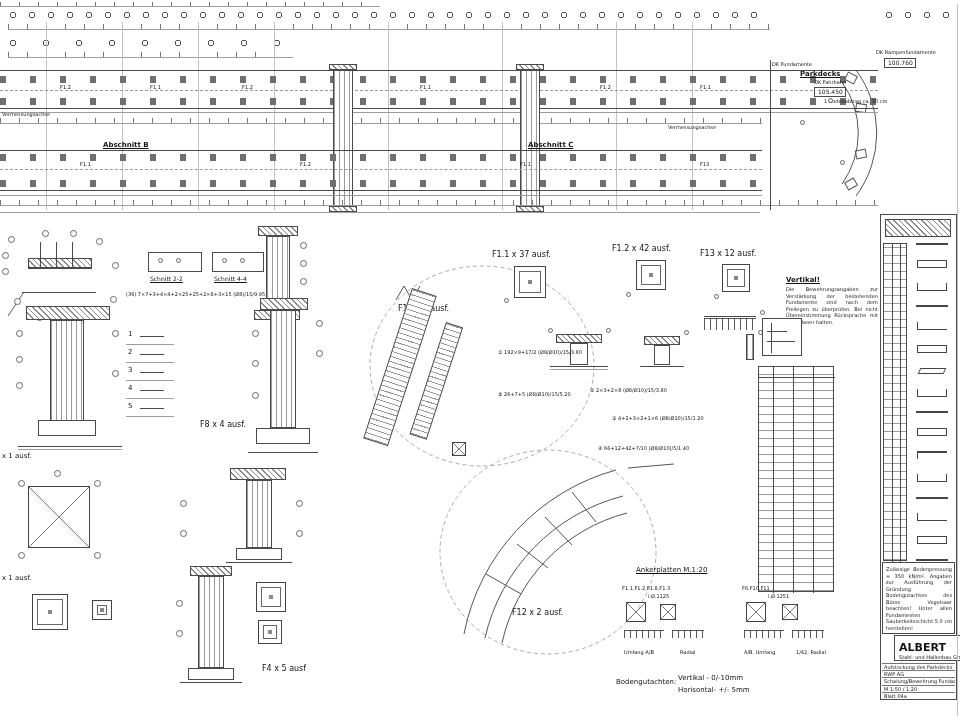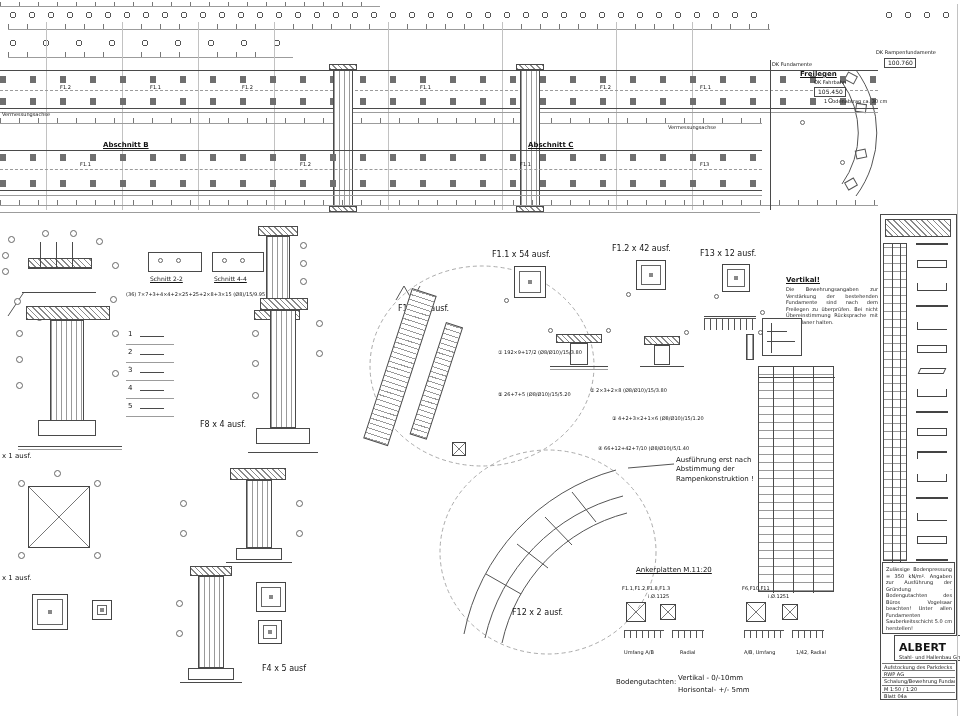--- a/index.html
+++ b/index.html
@@ -126,21 +126,21 @@
   <div class="hl lt" style="left:0;top:195px;width:762px"></div>
   <span class="t f5" style="left:80px;top:162px">F1.1</span>
   <span class="t f5" style="left:300px;top:162px">F1.2</span>
   <span class="t f5" style="left:520px;top:162px">F1.1</span>
   <span class="t f5" style="left:700px;top:162px">F13</span>
   <div class="ticks" style="left:0;top:200px;width:878px"></div>
   <div class="hl lt" style="left:0;top:205px;width:878px"></div>
   <div class="hl lt" style="left:0;top:212px;width:760px"></div>
 
   <div class="vl" style="left:770px;top:60px;height:150px"></div>
-  <span class="t f7 b un" style="left:800px;top:70px">Freilegen</span>
+  <span class="t f7 b un" style="left:800px;top:70px">Parkdecks</span>
   <span class="t f5" style="left:772px;top:62px">DK Fundamente</span>
   <span class="t f5" style="left:814px;top:80px">OK Fahrbahn</span>
   <div class="box" style="left:814px;top:87px;width:32px;height:10px">
     <span class="t f6" style="left:3px;top:1px">105.450</span>
   </div>
   <span class="t f5" style="left:824px;top:99px">1 Bodenabtrag ca. 30 cm</span>
   <span class="t f5" style="left:876px;top:50px">DK Rampenfundamente</span>
   <div class="box" style="left:884px;top:58px;width:32px;height:10px">
     <span class="t f6" style="left:3px;top:1px">100.760</span>
   </div>
@@ -221,21 +221,21 @@
   <div class="cc" style="left:252px;top:360px"></div>
   <div class="cc" style="left:252px;top:392px"></div>
   <div class="cc" style="left:316px;top:320px"></div>
   <div class="cc" style="left:316px;top:350px"></div>
 
   <span class="t f8" style="left:398px;top:304px">F11 x 4 ausf.</span>
   <div class="strip" style="left:412px;top:288px;width:26px;height:158px;transform:rotate(18deg);transform-origin:top left"></div>
   <div class="strip" style="left:446px;top:322px;width:18px;height:118px;transform:rotate(18deg);transform-origin:top left"></div>
   <div class="plateX" style="left:452px;top:442px;width:14px;height:14px"></div>
 
-  <span class="t f8" style="left:492px;top:250px">F1.1 x 54 ausf.</span>
+  <span class="t f8" style="left:492px;top:250px">F1.1 x 37 ausf.</span>
   <div class="fsq" style="left:514px;top:266px;width:32px;height:32px"></div>
   <div class="cc s" style="left:504px;top:298px"></div>
   <span class="t f8" style="left:612px;top:244px">F1.2 x 42 ausf.</span>
   <div class="fsq" style="left:636px;top:260px;width:30px;height:30px"></div>
   <div class="cc s" style="left:626px;top:292px"></div>
   <span class="t f8" style="left:700px;top:249px">F13 x 12 ausf.</span>
   <div class="fsq" style="left:722px;top:264px;width:28px;height:28px"></div>
   <div class="cc s" style="left:714px;top:294px"></div>
 
   <div class="box hatch" style="left:556px;top:334px;width:46px;height:9px"></div>
@@ -255,37 +255,36 @@
   <div class="cc s" style="left:758px;top:330px"></div>
 
   <span class="t f5" style="left:498px;top:350px">① 192×9+17/2 (Ø8/Ø10)/15/3.80</span>
   <span class="t f5" style="left:590px;top:388px">② 2×3+2×8 (Ø8/Ø10)/15/3.80</span>
   <span class="t f5" style="left:612px;top:416px">③ 4+2+3×2+1×6 (Ø8/Ø10)/15/1.20</span>
   <span class="t f5" style="left:598px;top:446px">④ 66+12+42+7/10 (Ø8/Ø10)/5/1.40</span>
   <span class="t f5" style="left:498px;top:392px">⑤ 26+7+5 (Ø8/Ø10)/15/5.20</span>
 
   <span class="t f7 b un" style="left:786px;top:276px">Vertikal!</span>
   <div class="note-sm" style="left:786px;top:286px;width:92px">Die Bewehrungsangaben zur Verstärkung der bestehenden Fundamente sind nach dem Freilegen zu überprüfen. Bei nicht Übereinstimmung Rücksprache mit dem Planer halten.</div>
-  <div class="t f7" style="left:676px;top:456px;width:120px;white-space:normal;line-height:1.35">Ausführung erst nach Abstimmung der Rampenkonstruktion !</div>
 
   <div class="box" style="left:762px;top:318px;width:40px;height:38px">
     <div class="hl" style="left:4px;top:12px;width:20px"></div>
     <div class="hl" style="left:4px;top:22px;width:28px"></div>
     <div class="vl" style="left:8px;top:4px;height:30px"></div>
   </div>
   <div class="box ruled" style="left:758px;top:366px;width:76px;height:226px">
     <div class="vl" style="left:14px;top:0;height:226px"></div>
     <div class="vl" style="left:34px;top:0;height:226px"></div>
     <div class="vl" style="left:54px;top:0;height:226px"></div>
     <div class="hl" style="left:0;top:10px;width:76px"></div>
   </div>
 
   <span class="t f8" style="left:512px;top:608px">F12 x 2 ausf.</span>
 
-  <span class="t f7 un" style="left:636px;top:566px">Ankerplatten M.11:20</span>
+  <span class="t f7 un" style="left:636px;top:566px">Ankerplatten M.1:20</span>
   <span class="t f5" style="left:622px;top:586px">F1.1,F1.2,F1.8,F1.3</span>
   <span class="t f5" style="left:648px;top:594px">i.Ø.1125</span>
   <span class="t f5" style="left:742px;top:586px">F6,F10,F11</span>
   <span class="t f5" style="left:768px;top:594px">i.Ø.1251</span>
   <div class="plateX" style="left:626px;top:602px;width:20px;height:20px"></div>
   <div class="plateX" style="left:660px;top:604px;width:16px;height:16px"></div>
   <div class="comb" style="left:624px;top:630px;width:40px;height:8px"></div>
   <div class="comb" style="left:672px;top:630px;width:32px;height:8px"></div>
   <div class="plateX" style="left:746px;top:602px;width:20px;height:20px"></div>
   <div class="plateX" style="left:782px;top:604px;width:16px;height:16px"></div>

